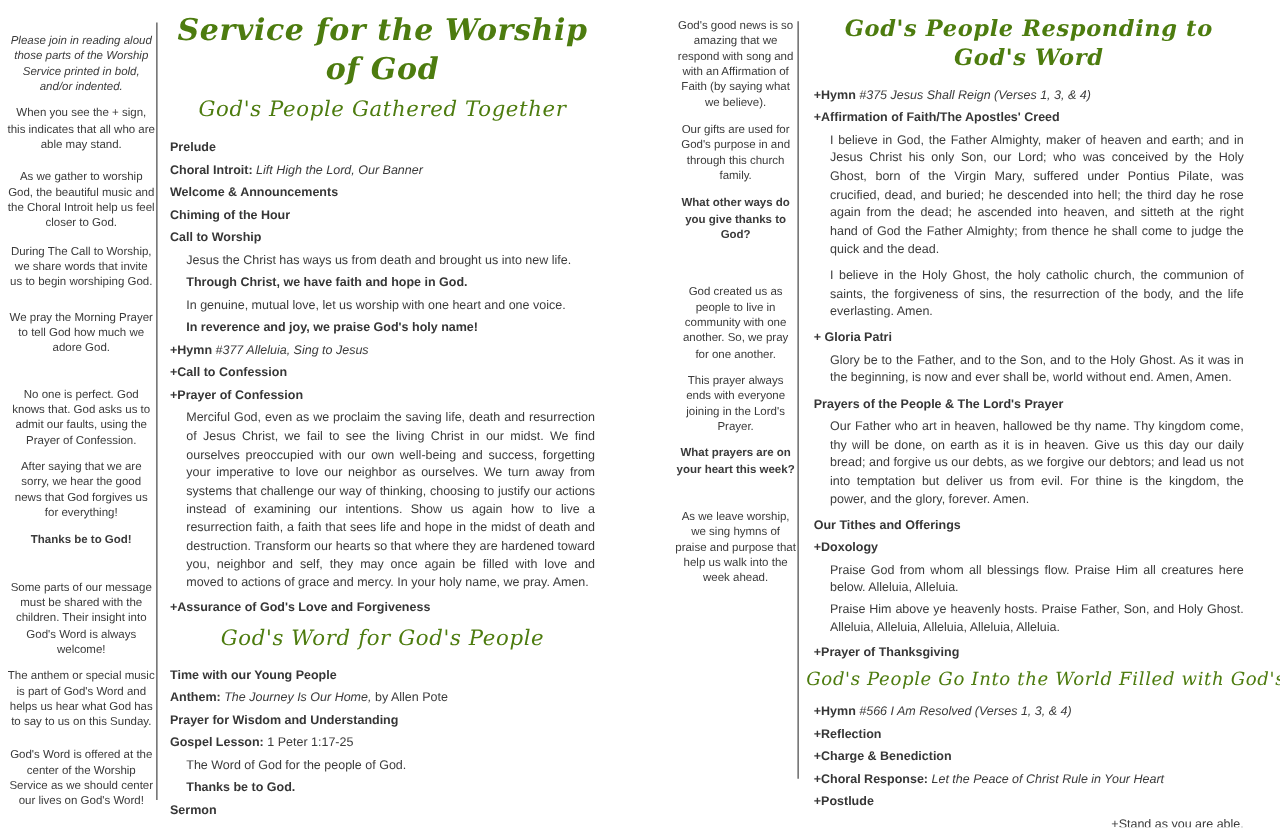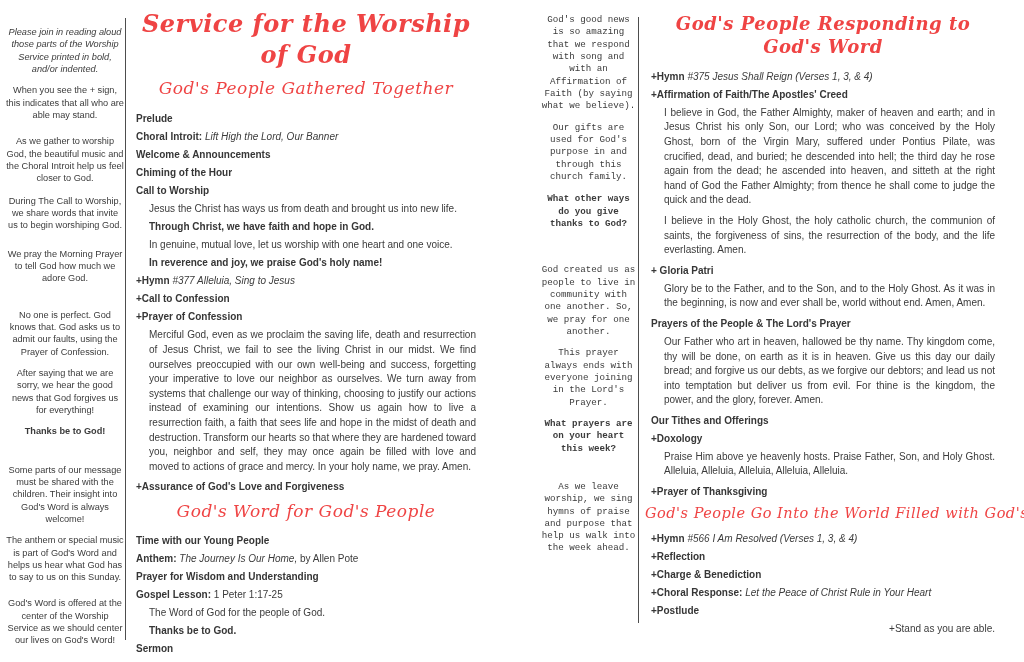--- a/index.html
+++ b/index.html
@@ -3,39 +3,39 @@
 <meta charset="utf-8">
 <style>
   html,body { margin:0; padding:0; background:#ffffff; }
   .sheet {
     position:relative; width:1024px; height:662px; background:#ffffff;
     font-family:"Liberation Sans", sans-serif; color:#3b3b3b; overflow:hidden;
   }
   
   .notes { position:absolute; text-align:center; font-size:9.2px; line-height:1.34; }
   .notes-left { left:6px;  top:26px; width:118px; }
-  .notes-mid  { left:540px; top:14px; width:97px;font-family:Liberation Mono, monospace; }
+  .notes-mid  { left:540px; top:14px; width:97px; }
   .note { margin:0 0 9px 0; }
   .note.bold { font-weight:bold; }
   .note.italic { font-style:italic; }
   .bi { font-weight:normal; font-style:italic; }
   .mt8  { margin-top:8px; }  .mt10 { margin-top:10px; } .mt14 { margin-top:14px; }
   .mt16 { margin-top:16px; } .mt20 { margin-top:24px; } .mt26 { margin-top:26px; }
   .mt34 { margin-top:34px; } .mt124{ margin-top:124px; }
   
   .vline { position:absolute; width:1px; background:#4d4d4d; }
   .vline-left { left:125px; top:18px; height:622px; }
   .vline-mid  { left:638px; top:17px; height:606px; }
   
   .page { position:absolute; font-size:10px; line-height:1.3; }
   .page-left  { left:136px; top:8px;  width:340px; }
   .page-right { left:651px; top:12px; width:344px; }
   .script {
     font-family:"DejaVu Serif", serif; font-style:italic; font-weight:bold;
-    text-align:center; color:#ef4444; letter-spacing:0.5px;
+    text-align:center; color:#4d7c0f; letter-spacing:0.5px;
   }
   .title1 { font-size:24px; margin:0 0 7px 0; }
   .sub1   { font-size:17px; margin:0 0 13px 0; font-weight:normal; }
   .title2 { font-size:18px; margin:0 0 11px 0; }
   .midhead { font-size:17px; margin:7px 0 11px 0; font-weight:normal; }
   .endhead { font-size:14.5px; margin:6px -6px 9px -6px; white-space:nowrap; font-weight:normal; }
   .line { margin:0 0 5px 0; }
   .ind  { margin-left:13px; }
   .para {
     margin:0 0 6px 0; margin-left:13px; text-align:justify; line-height:1.46;
@@ -114,20 +114,21 @@
     <p class="line"><b>+Hymn </b><span class="bi">#375</span><i> Jesus Shall Reign (Verses 1, 3, &amp; 4)</i></p>
     <p class="line"><b>+Affirmation of Faith/The Apostles' Creed</b></p>
     <p class="para">I believe in God, the Father Almighty, maker of heaven and earth; and in Jesus Christ his only Son, our Lord; who was conceived by the Holy Ghost, born of the Virgin Mary, suffered under Pontius Pilate, was crucified, dead, and buried; he descended into hell; the third day he rose again from the dead; he ascended into heaven, and sitteth at the right hand of God the Father Almighty; from thence he shall come to judge the quick and the dead.</p>
     <p class="para">I believe in the Holy Ghost, the holy catholic church, the communion of saints, the forgiveness of sins, the resurrection of the body, and the life everlasting. Amen.</p>
     <p class="line"><b>+ Gloria Patri</b></p>
     <p class="para">Glory be to the Father, and to the Son, and to the Holy Ghost. As it was in the beginning, is now and ever shall be, world without end. Amen, Amen.</p>
     <p class="line"><b>Prayers of the People &amp; The Lord's Prayer</b></p>
     <p class="para">Our Father who art in heaven, hallowed be thy name. Thy kingdom come, thy will be done, on earth as it is in heaven. Give us this day our daily bread; and forgive us our debts, as we forgive our debtors; and lead us not into temptation but deliver us from evil.  For thine is the kingdom, the power, and the glory, forever. Amen.</p>
     <p class="line"><b>Our Tithes and Offerings</b></p>
     <p class="line"><b>+Doxology</b></p>
+    <p class="para tight">Praise God from whom all blessings flow. Praise Him all creatures here below.  Alleluia, Alleluia.</p>
     <p class="para">Praise Him above ye heavenly hosts. Praise Father, Son, and Holy Ghost. Alleluia, Alleluia, Alleluia, Alleluia, Alleluia.</p>
     <p class="line"><b>+Prayer of Thanksgiving</b></p>
 
     <h2 class="script endhead">God's People Go Into the World Filled with God's Love</h2>
 
     <p class="line"><b>+Hymn </b><span class="bi">#566</span><i> I Am Resolved (Verses 1, 3, &amp; 4)</i></p>
     <p class="line"><b>+Reflection</b></p>
     <p class="line"><b>+Charge &amp; Benediction</b></p>
     <p class="line"><b>+Choral Response:</b><i> Let the Peace of Christ Rule in Your Heart</i></p>
     <p class="line"><b>+Postlude</b></p>

